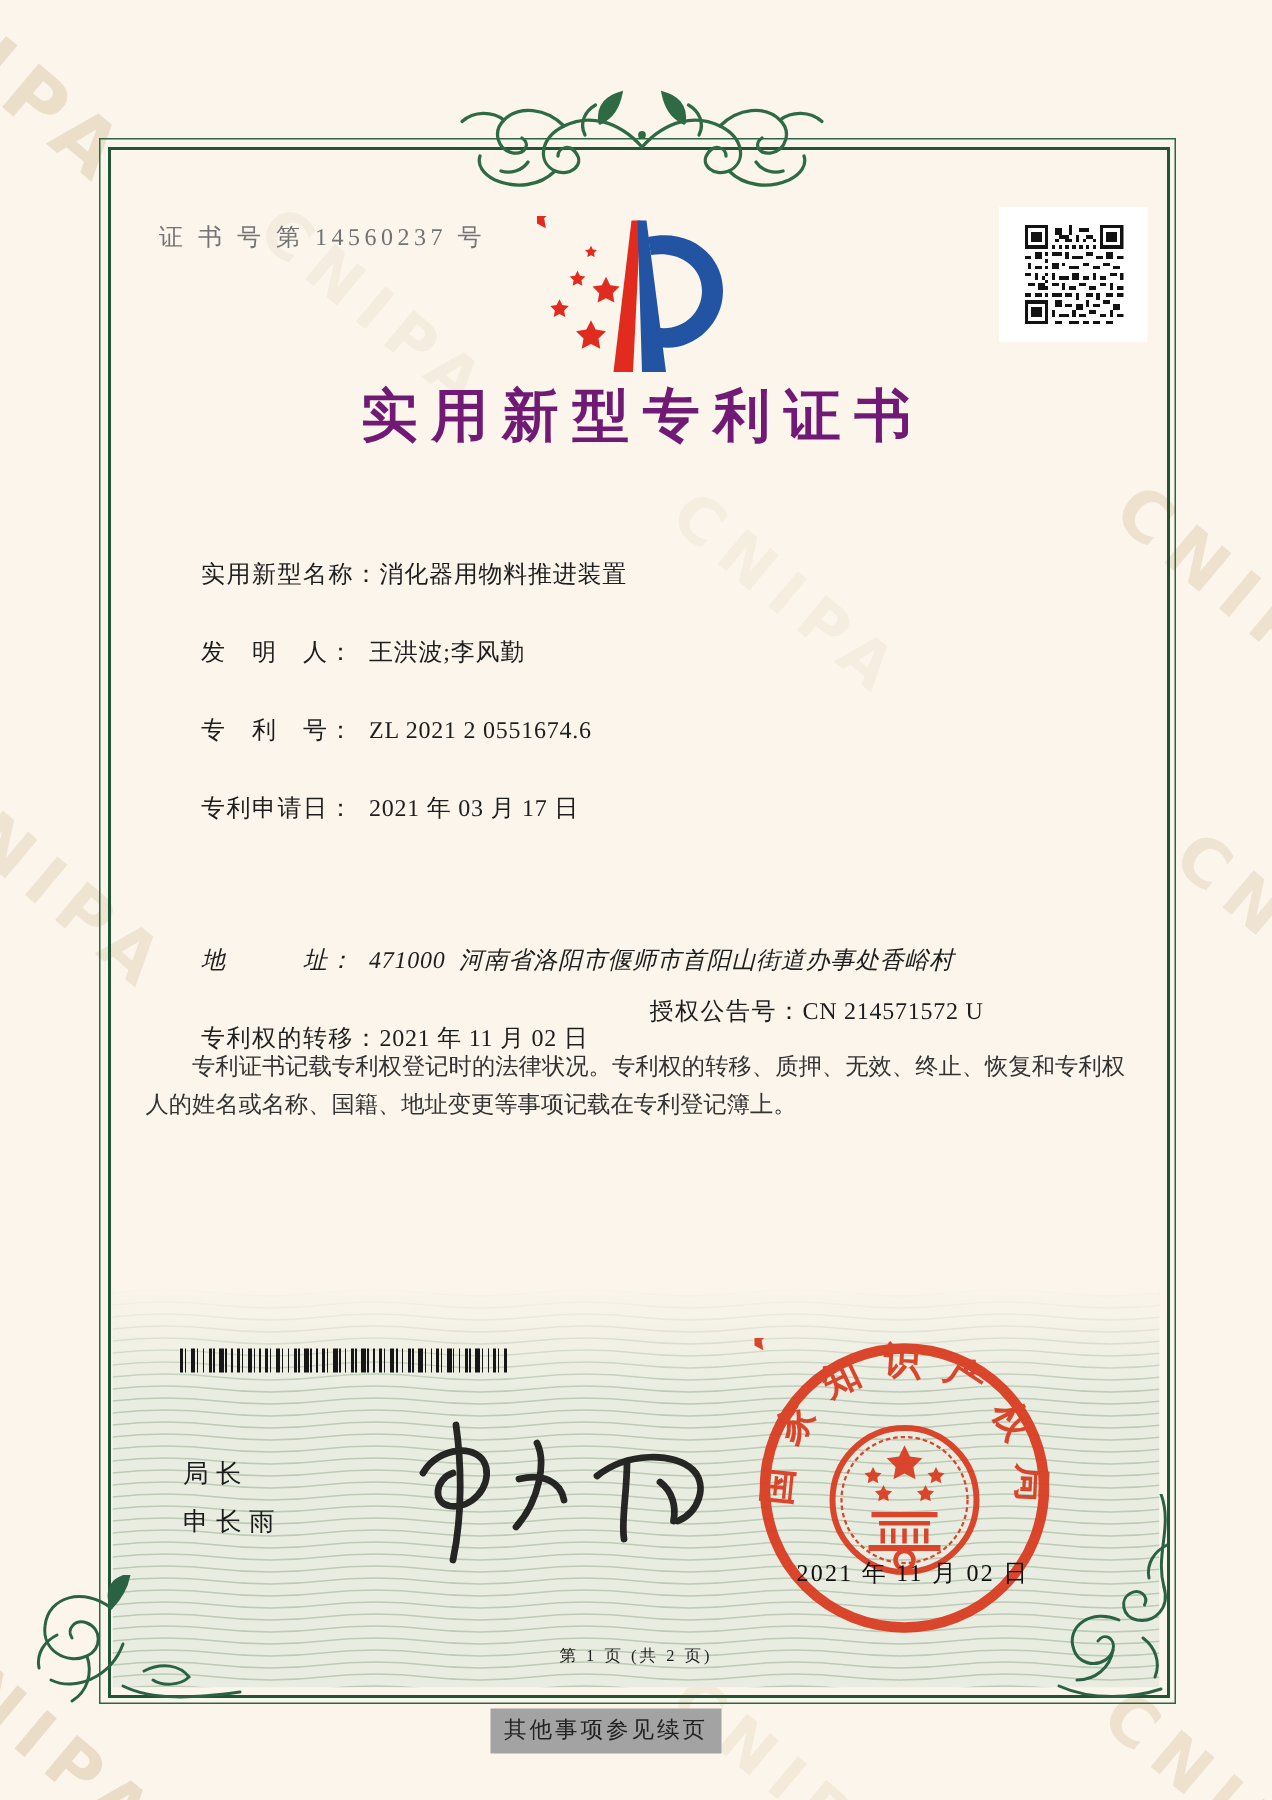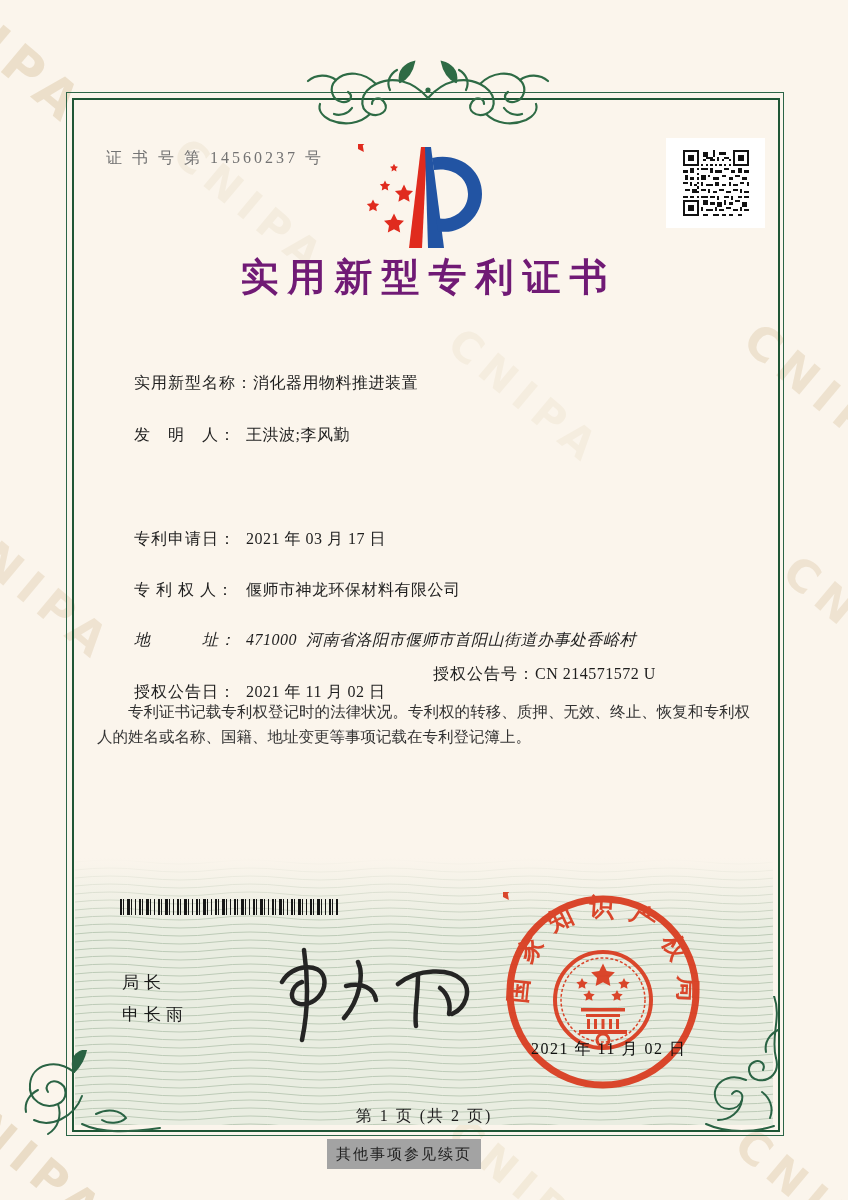--- a/index.html
+++ b/index.html
@@ -74,21 +74,21 @@
   .signer-title { position:absolute; left:122px; top:971px; font-size:17px; letter-spacing:5px; color:#1b1b1b; }
   .signer-name  { position:absolute; left:122px; top:1003px; font-size:17px; letter-spacing:5px; color:#1b1b1b; }
   .signature-svg { position:absolute; left:252px; top:942px; }
   .seal-svg { position:absolute; left:503px; top:892px; }
   .seal-date {
     position:absolute; left:531px; top:1039px; font-size:16px;
     letter-spacing:1.5px; color:#101010; white-space:pre;
   }
   .page-info {
     position:absolute; left:0; right:0; top:1096px; text-align:center;
-    font-size:16px; letter-spacing:2px; color:#1f1f1f; white-space:pre;margin-top:10px;
+    font-size:11px; letter-spacing:2px; color:#1f1f1f; white-space:pre;
   }
   .cont-box {
     position:absolute; left:327px; top:1139px; width:154px; height:30px;
     background:#a3a3a3; text-align:center; line-height:30px;
     font-size:15px; letter-spacing:2px; color:#222;
   }
   .orn { position:absolute; pointer-events:none; }
 </style>
 </head>
 <body>
@@ -201,31 +201,31 @@
   </div>
 
   <div class="doc-title">实用新型专利证书</div>
 
   <div class="row" style="top:355px;">
     <span class="lab">实用新型名称：</span><span class="val">消化器用物料推进装置</span>
   </div>
   <div class="row" style="top:407px;">
     <span class="lab">发　明　人：</span><span class="val">王洪波;李风勤</span>
   </div>
+  <div class="row" style="top:459px;">
+    <span class="lab">专　利　号：</span><span class="val">ZL 2021 2 0551674.6</span>
+  </div>
   <div class="row" style="top:511px;">
     <span class="lab">专利申请日：</span><span class="val">2021 年 03 月 17 日</span>
   </div>
-  <div class="row" style="top:562px;">
-    <span class="lab">专 利 权 人：</span><span class="val">偃师市神龙环保材料有限公司</span>
-  </div>
   <div class="row" style="top:612px;font-style:italic;">
     <span class="lab">地　　　址：</span><span class="val">471000  河南省洛阳市偃师市首阳山街道办事处香峪村</span>
   </div>
   <div class="row" style="top:664px;">
-    <span class="lab">授权公告日：</span><span class="val">2021 年 11 月 02 日</span>
+    <span class="lab">专利权的转移：</span><span class="val">2021 年 11 月 02 日</span>
     <span class="grant-no"><span class="lab" style="min-width:0;">授权公告号：</span><span class="val">CN 214571572 U</span></span>
   </div>
 
   <div class="body-text">
     <p>专利证书记载专利权登记时的法律状况。专利权的转移、质押、无效、终止、恢复和专利权人的姓名或名称、国籍、地址变更等事项记载在专利登记簿上。</p>
   </div>
 
   <div class="barcode"></div>
 
   <div class="signer-title">局长</div>

